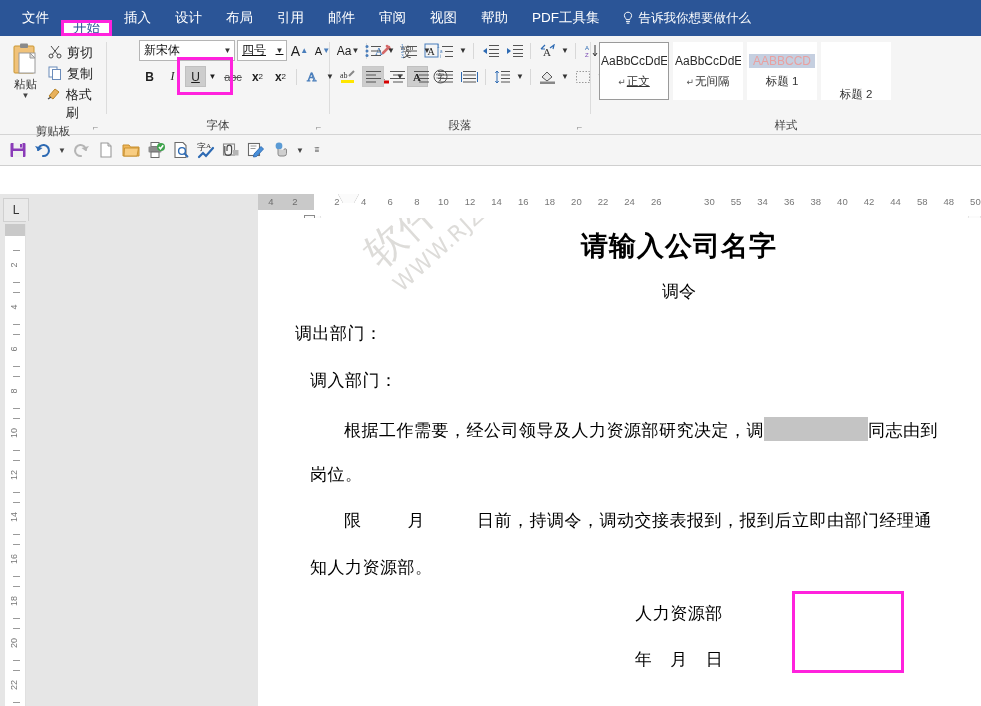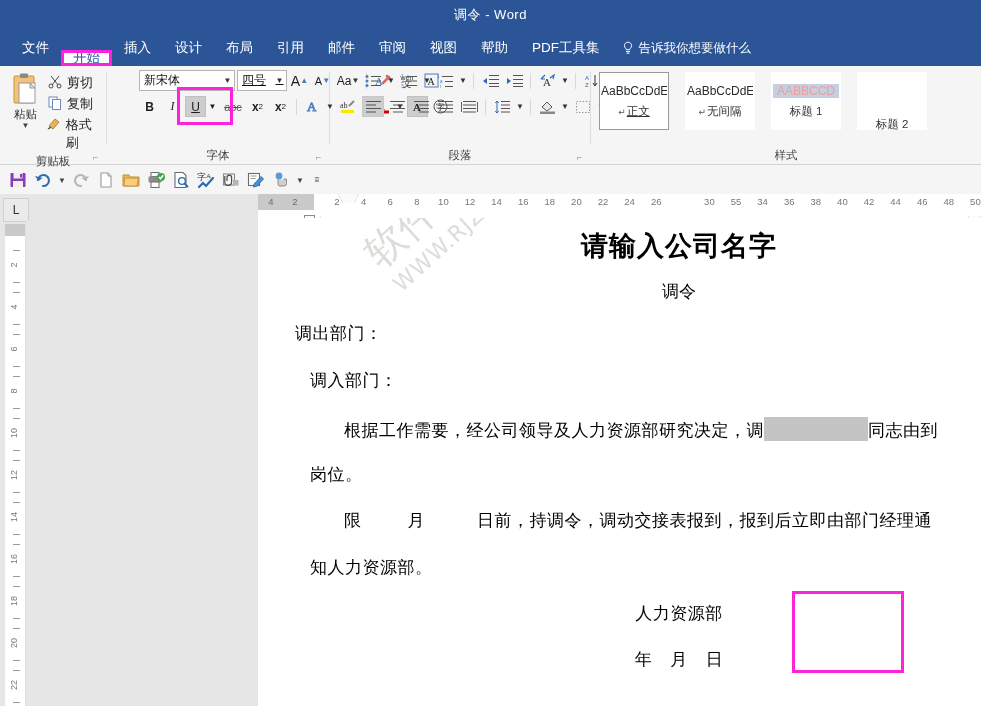--- a/index.html
+++ b/index.html
@@ -93,21 +93,21 @@
   }
 
   
   .g-para{width:260px;}
   .pb{width:22px;height:21px;display:flex;align-items:center;justify-content:center;box-sizing:border-box;border:1px solid transparent;}
   .pb.pressed{background:#cdcdcd;border-color:#c8c8c8;}
   .mini-caret{width:10px;height:21px;display:flex;align-items:center;justify-content:center;font-size:8px;color:#333;}
 
   
   .g-styles{flex:1;}
-  .gallery{display:flex;gap:16px;padding-top:2px;}
+  .gallery{display:flex;gap:4px;padding-top:2px;}
   .style-item{
     width:70px;height:58px;display:flex;flex-direction:column;align-items:center;
     justify-content:center;box-sizing:border-box;border:1px solid transparent;background:#fff;
   }
   .style-item.sel{border:1px solid #9a9a9a;box-shadow:0 0 0 1px #fff inset;}
   .style-prev{font-size:12px;color:#2a2a2a;white-space:nowrap;overflow:hidden;width:66px;text-align:center;}
   .style-prev.h1{color:#e8a0a0;background:#c5cfe0;font-size:12px;}
   .style-prev.h2{color:#2a2a2a;background:#dde3ec;margin-top:40px;}
   .style-name{font-size:11.5px;color:#333;margin-top:6px;white-space:nowrap;}
   .style-name .pilcrow{font-size:9px;color:#555;margin-right:1px;}
@@ -212,23 +212,20 @@
     border:3px solid #ff22dd;box-sizing:border-box;pointer-events:none;
   }
 
   svg{display:block;}
 </style>
 </head>
 <body>
 
 <div class="app">
 
-  <div class="titlebar">
-    <span class="doc-title">调令 - Word</span>
-  </div>
 
   <div class="tabbar">
     <div class="tab">文件</div>
     <div class="tab active">开始</div>
     <div class="tab">插入</div>
     <div class="tab">设计</div>
     <div class="tab">布局</div>
     <div class="tab">引用</div>
     <div class="tab">邮件</div>
     <div class="tab">审阅</div>
@@ -777,21 +774,21 @@
         <div class="hnum" style="left: 391.2px;">26</div>
         <div class="hnum" style="left: 441px; margin-top: 20px;">28</div>
         <div class="hnum" style="left: 444.4px;">30</div>
         <div class="hnum" style="left: 471px;">55</div>
         <div class="hnum" style="left: 497.6px;">34</div>
         <div class="hnum" style="left: 524.2px;">36</div>
         <div class="hnum" style="left: 550.8px;">38</div>
         <div class="hnum" style="left: 577.4px;">40</div>
         <div class="hnum" style="left: 604px;">42</div>
         <div class="hnum" style="left: 630.6px;">44</div>
-        <div class="hnum" style="left: 657.2px;">46</div>
+        <div class="hnum" style="left: 657.2px;">58</div>
         <div class="hnum" style="left: 683.8px;">48</div>
         <div class="hnum" style="left: 710.4px;">50</div>
       </div>
 
     <div class="page">
       <div class="watermark">
         <div>软件自学网</div>
         <div class="wm2">WWW.RJZXW.COM</div>
       </div>
 

